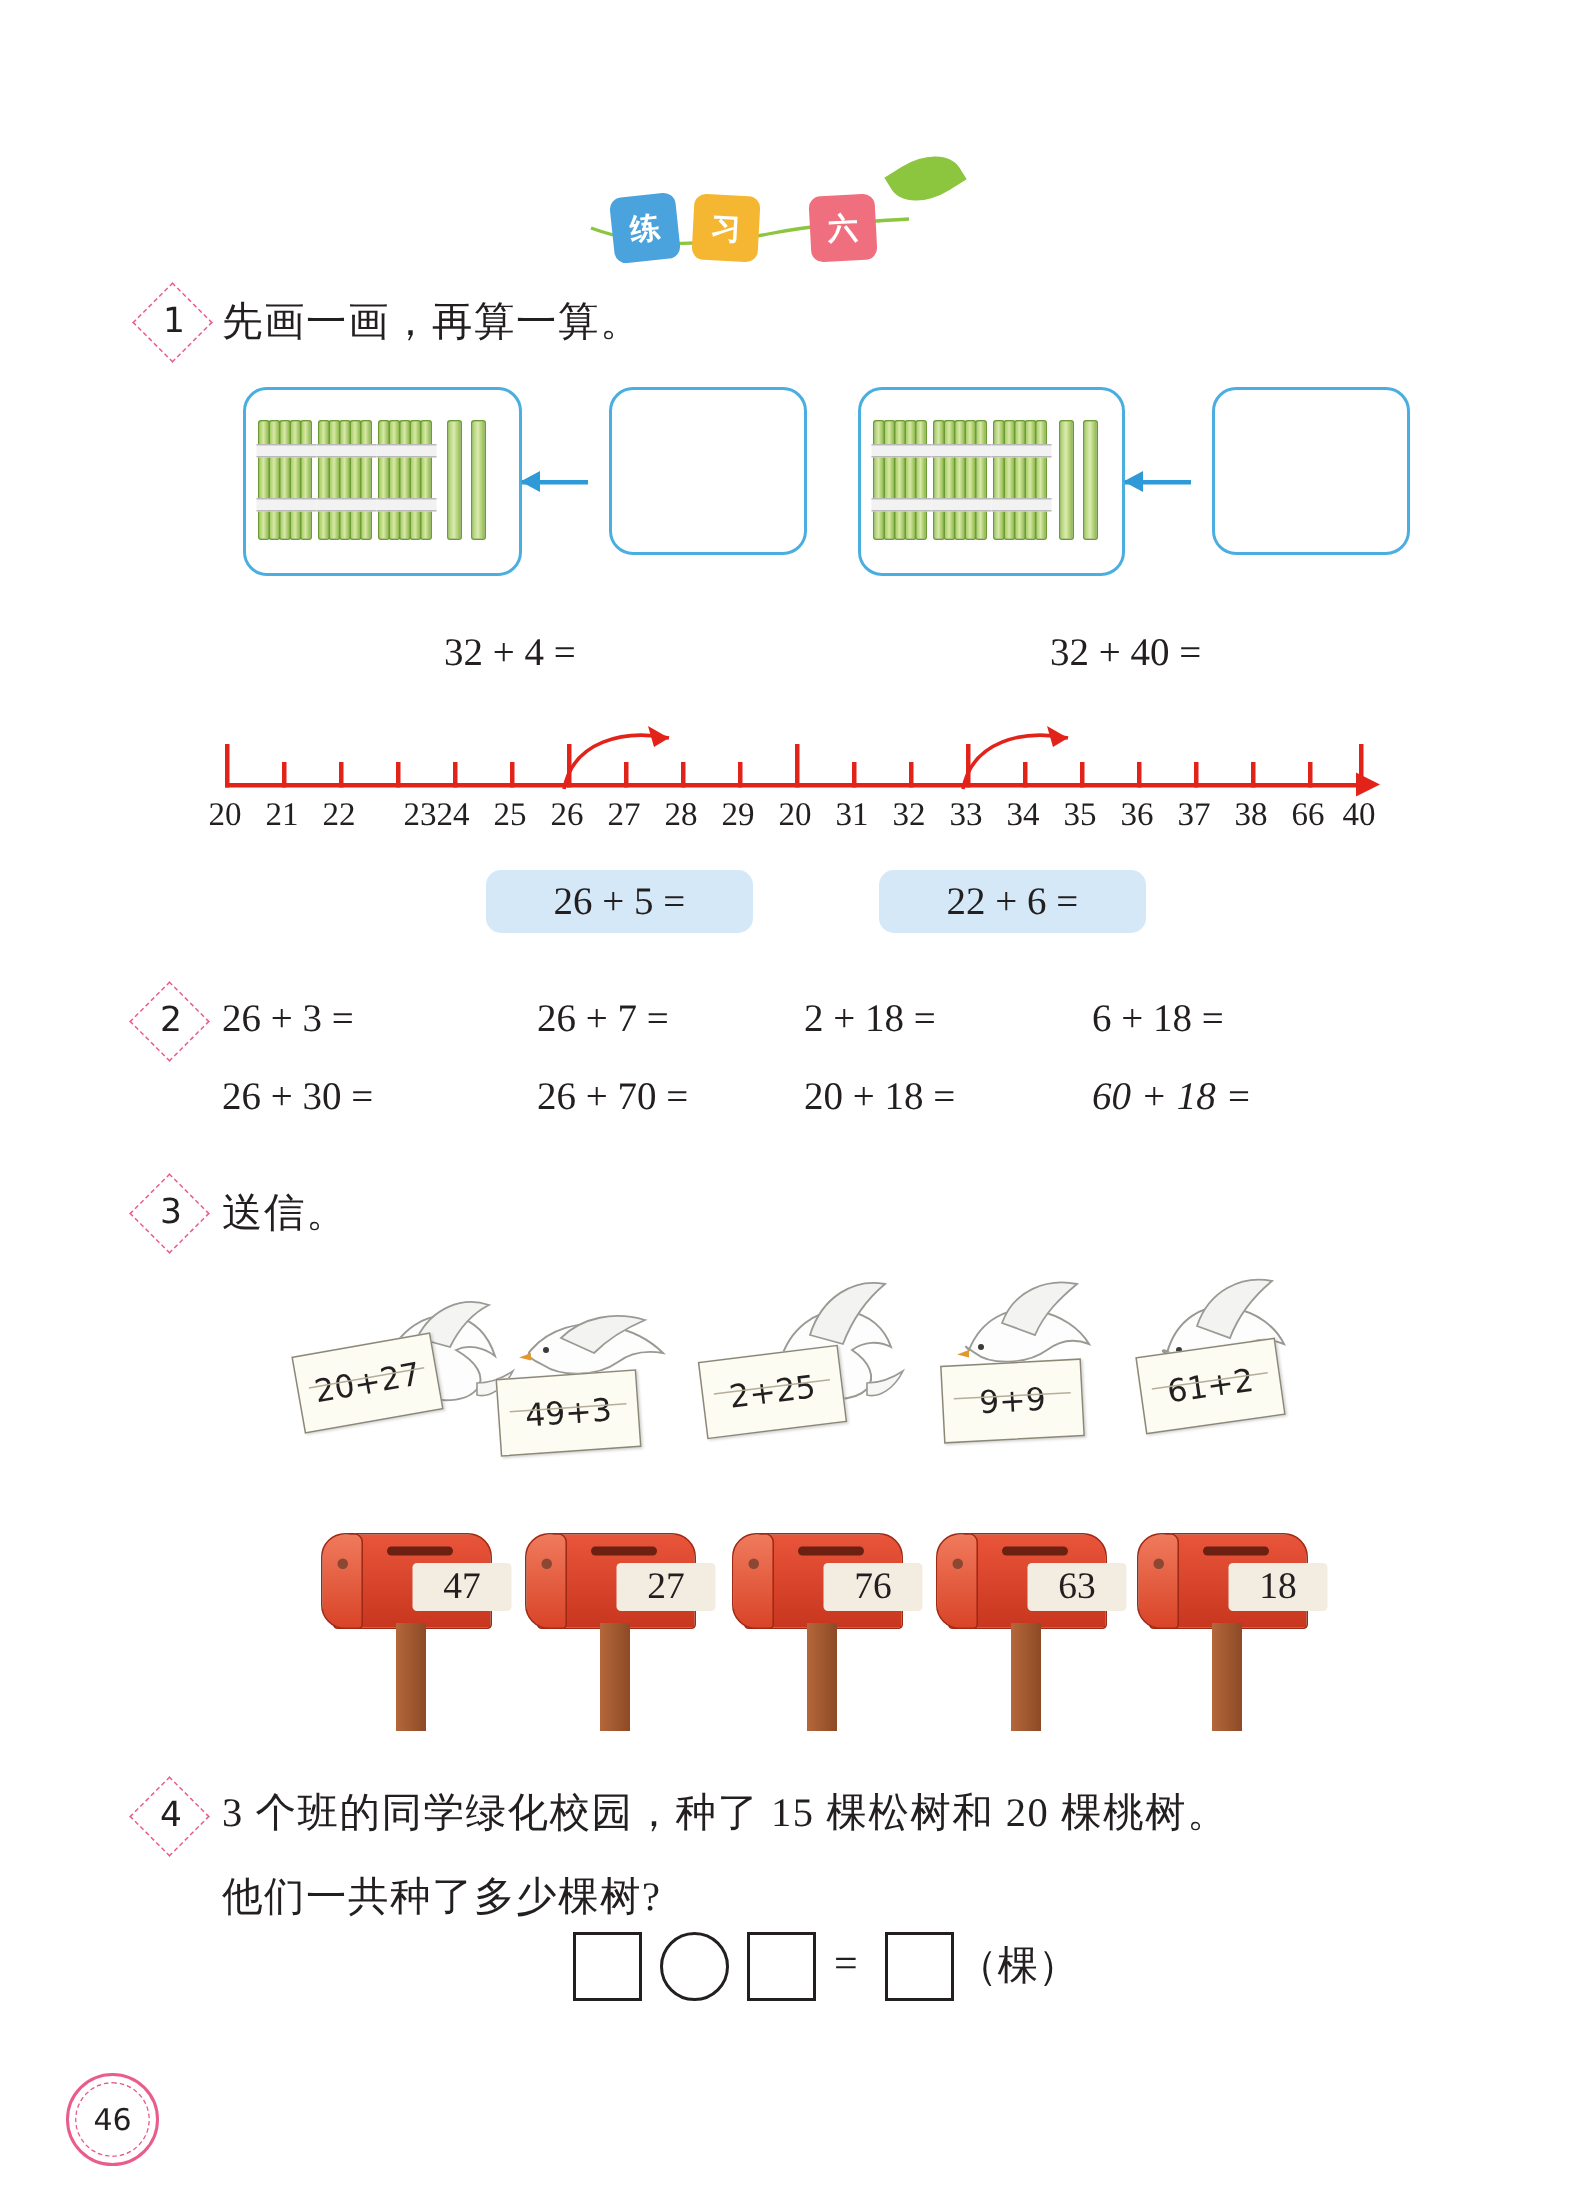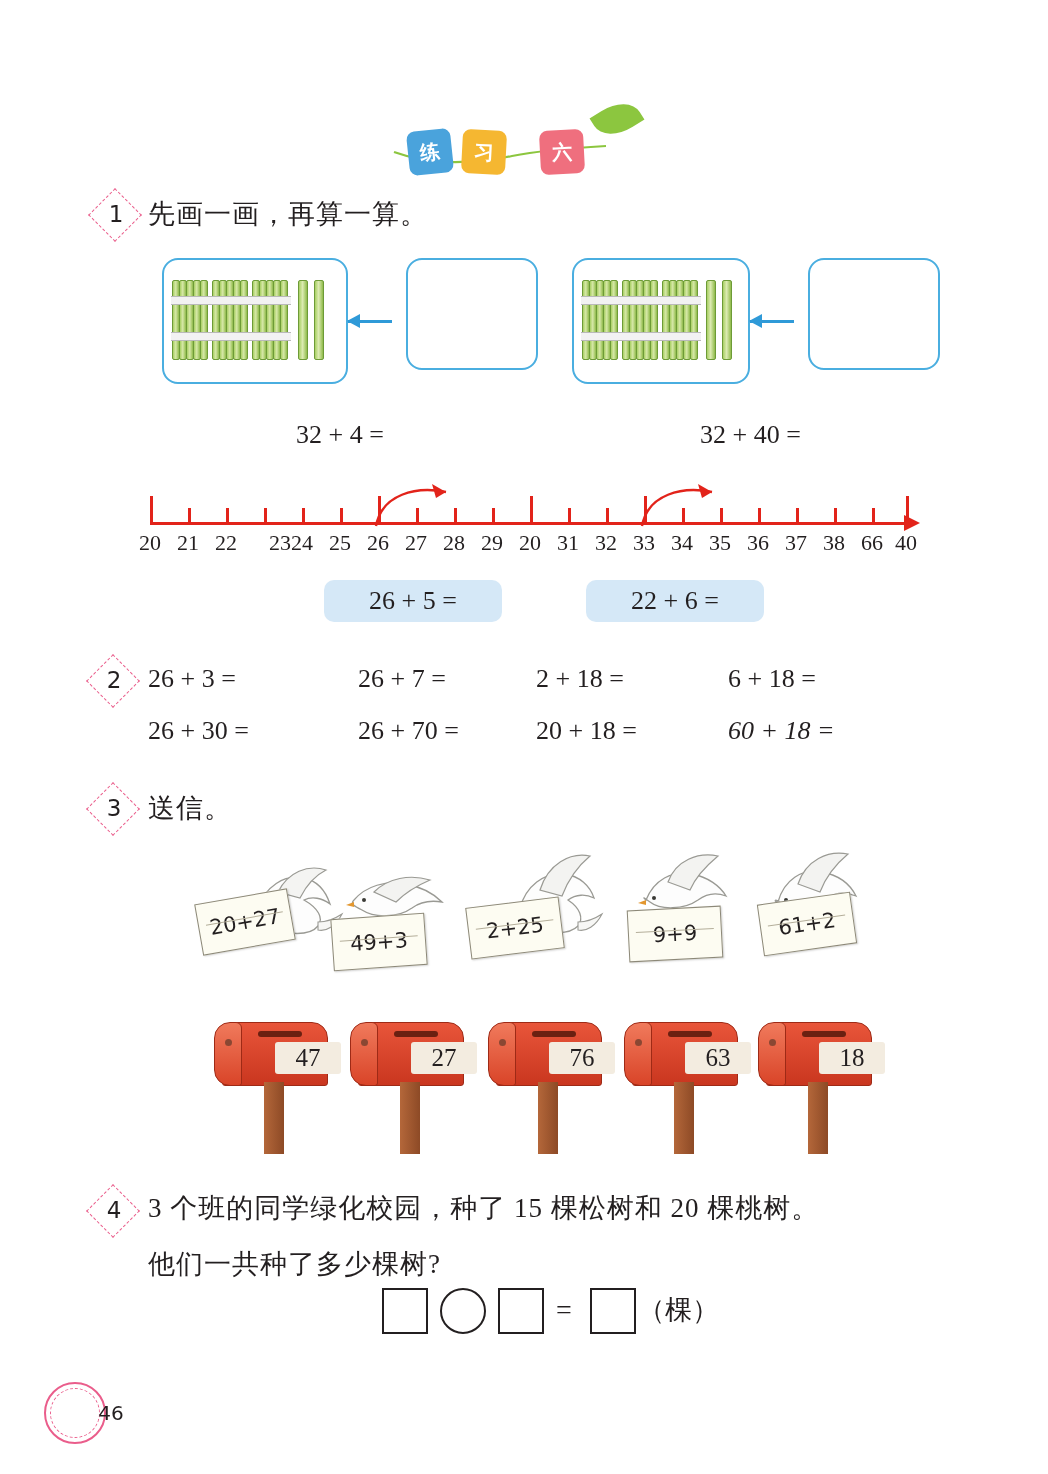--- a/index.html
+++ b/index.html
@@ -222,21 +222,21 @@
     box-sizing:border-box;
   }
   .pagenum .ring2{
     position:absolute; left:6px; top:6px; width:50px; height:50px;
     border:1px dashed #ea5d8b; border-radius:50%;
     box-sizing:border-box;
   }
   .pagenum .pn{
     position:absolute; left:0; top:19px; width:62px;
     text-align:center; font-family:"DejaVu Sans", sans-serif;
-    font-size:20px; color:#231f20;padding-left:36px;
+    font-size:20px; color:#231f20;
   }
 </style>
 </head>
 <body>
 
 <div class="title-banner">
   <svg class="banner-string" viewBox="0 0 216 22">
     <path d="M2 8 C40 22 80 20 120 12 C150 6 180 4 214 2" stroke="#8cc63f" stroke-width="2.2" fill="none"></path>
   </svg>
 </div>

